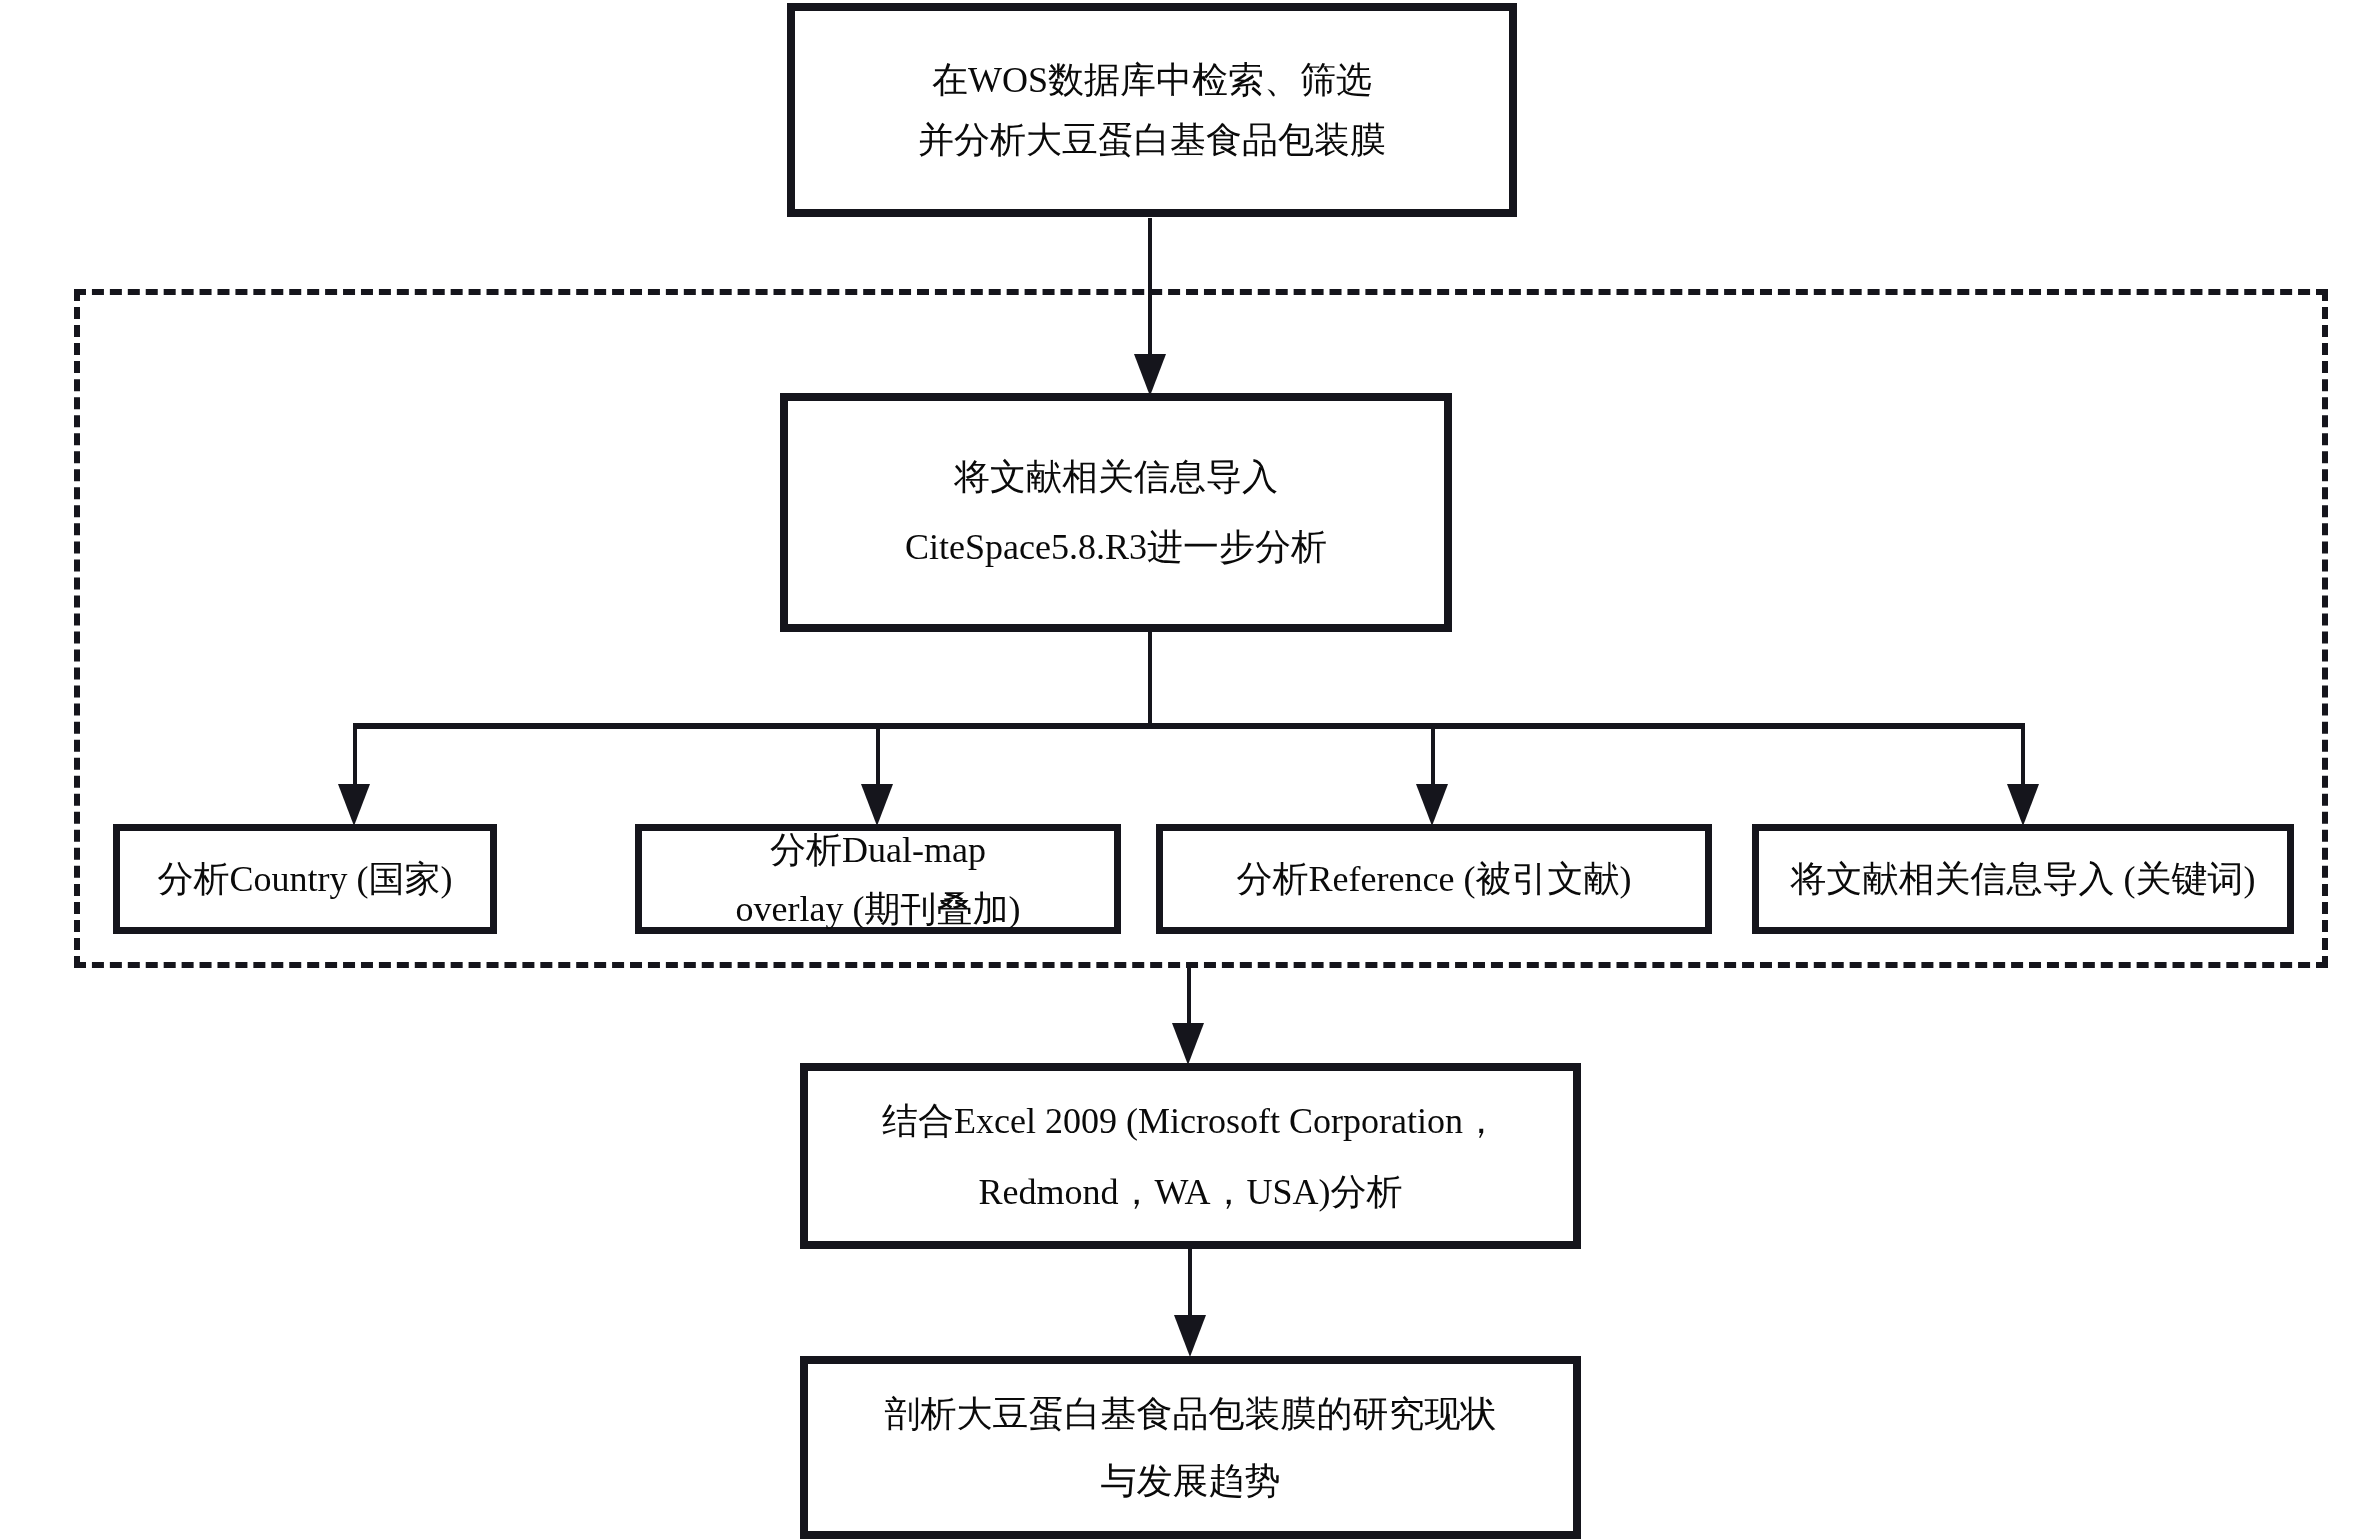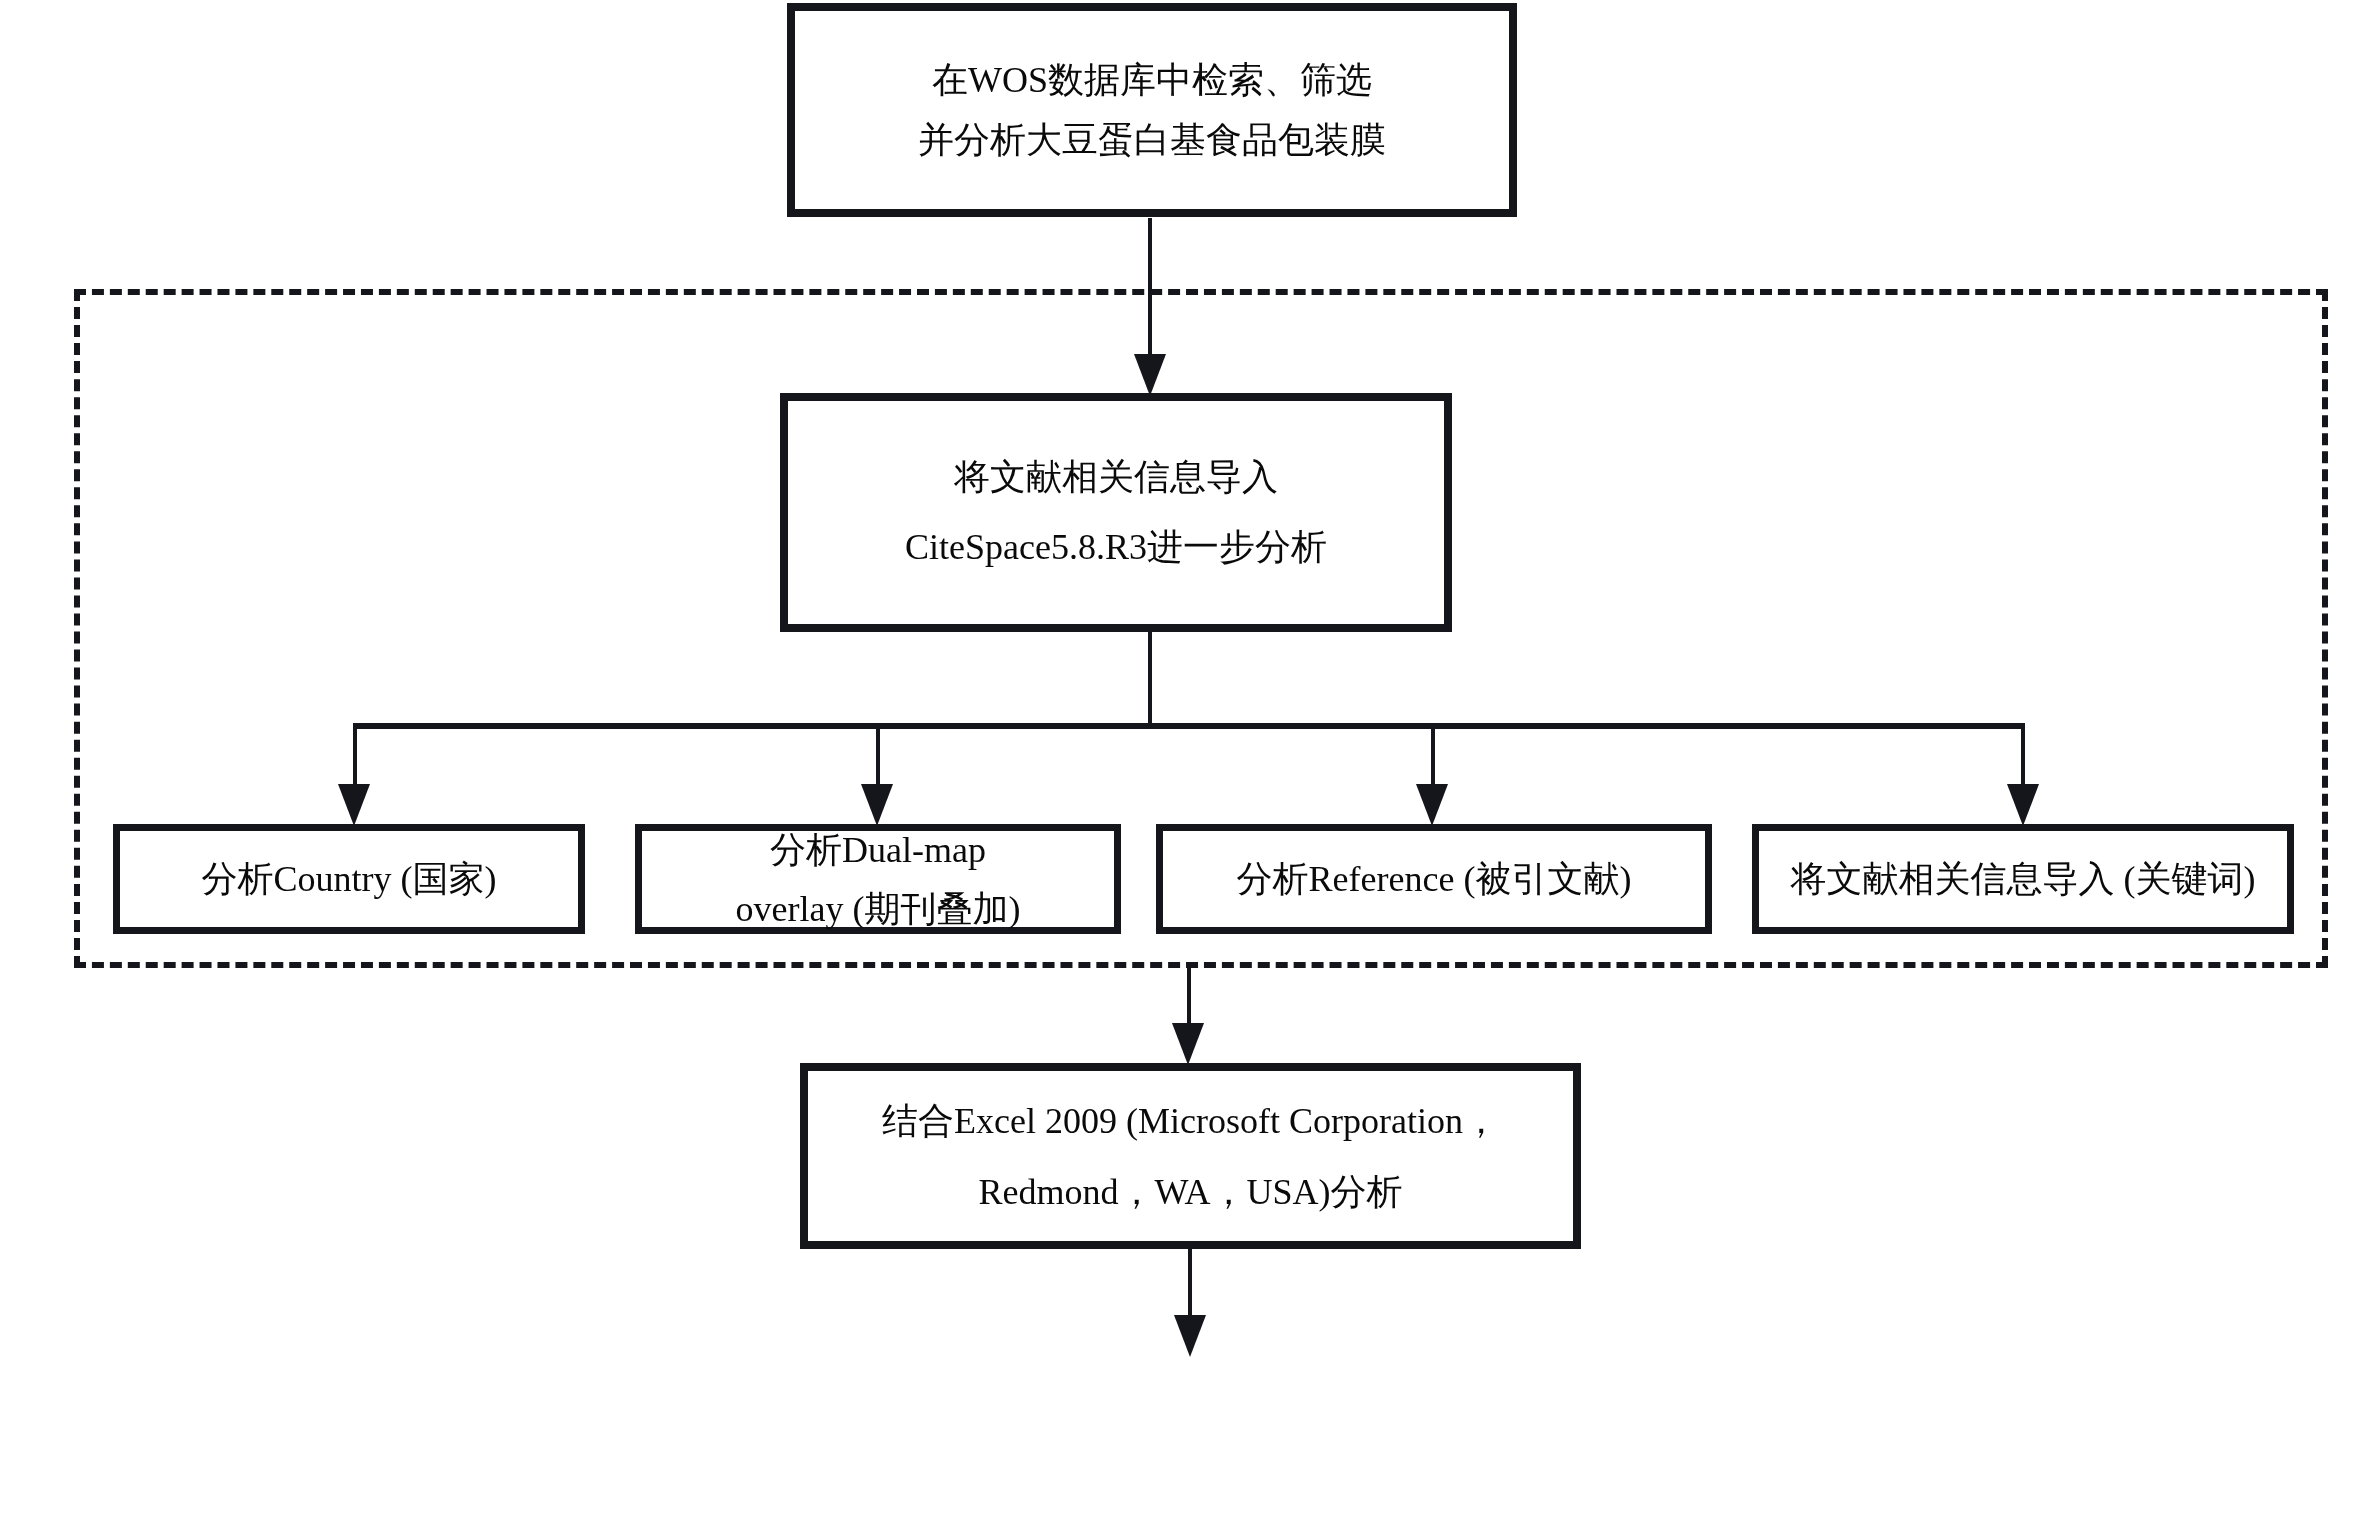--- a/index.html
+++ b/index.html
@@ -76,21 +76,21 @@
 
   <div class="vline" style="left:876px;top:728px;height:62px;"></div>
   <div class="ahead" style="left:861px;top:784px;"></div>
 
   <div class="vline" style="left:1431px;top:728px;height:62px;"></div>
   <div class="ahead" style="left:1416px;top:784px;"></div>
 
   <div class="vline" style="left:2021px;top:728px;height:62px;"></div>
   <div class="ahead" style="left:2007px;top:784px;"></div>
 
-  <div class="node mid" style="left:113px;top:824px;width:472px;height:110px;">
+  <div class="node mid" style="left:113px;top:824px;width:384px;height:110px;">
     <div class="tline">分析Country (国家)</div>
   </div>
 
   <div class="node mid" style="left:1156px;top:824px;width:556px;height:110px;">
     <div class="tline">分析Reference (被引文献)</div>
   </div>
 
   <div class="node mid" style="left:635px;top:824px;width:486px;height:110px;">
     <div class="tline">分析Dual-map</div>
     <div class="tline">overlay (期刊叠加)</div>
@@ -104,15 +104,19 @@
   <div class="ahead" style="left:1172px;top:1023px;"></div>
 
   <div class="node excel" style="left:800px;top:1063px;width:781px;height:186px;">
     <div class="tline">结合Excel 2009 (Microsoft Corporation，</div>
     <div class="tline">Redmond，WA，USA)分析</div>
   </div>
 
   <div class="vline" style="left:1188px;top:1248px;height:69px;"></div>
   <div class="ahead" style="left:1174px;top:1315px;"></div>
 
+  <div class="node concl" style="left:800px;top:1356px;width:781px;height:183px;">
+    <div class="tline">剖析大豆蛋白基食品包装膜的研究现状</div>
+    <div class="tline">与发展趋势</div>
+  </div>
 
 </div>
 
 
 </body></html>

